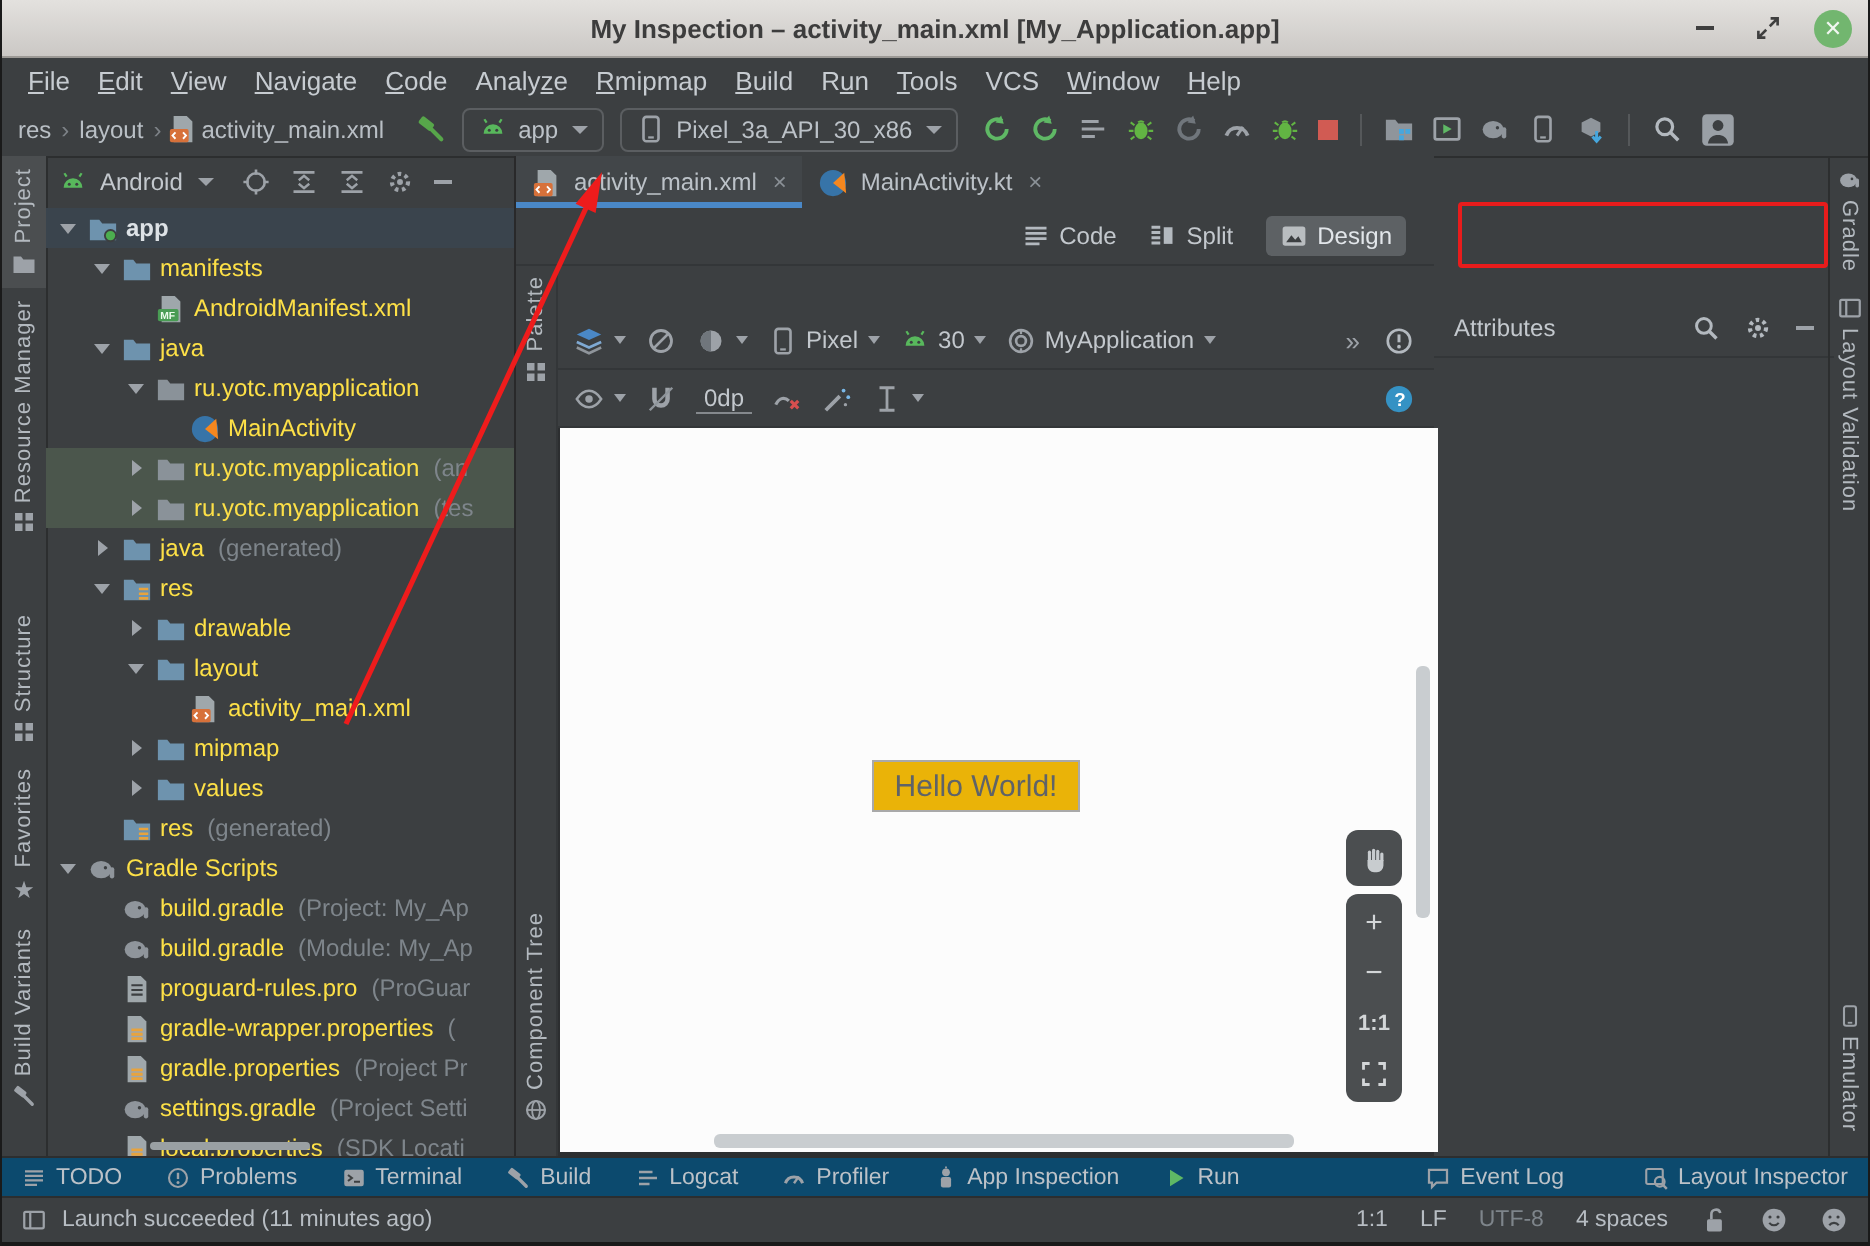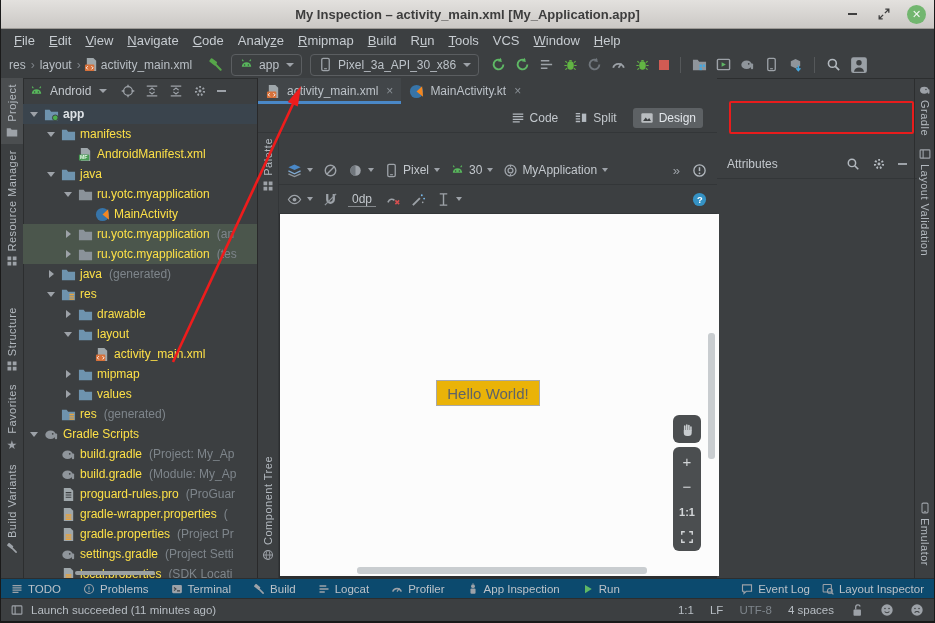--- a/index.html
+++ b/index.html
@@ -110,21 +110,21 @@
   #attrs{position:absolute;left:716px;top:16px;bottom:0;width:200px;}
   #attrshead{position:absolute;top:56px;left:0;right:0;height:28px;display:flex;align-items:center;
     padding:0 10px;font-size:12px;color:#c3c8cd;border-bottom:1px solid #333638;}
   #attrshead .aicons{margin-left:auto;display:flex;align-items:center;gap:12px;}
   .hmin{width:9px;height:2px;background:#9da2a8;}
 
   
   #bbar{position:absolute;top:578px;left:0;right:0;height:20px;border-top:1px solid #2c2e2f;
     display:flex;align-items:center;font-size:11.5px;color:#bcc2c8;padding:0 10px;gap:22px;background:#0c4a6e;}
   .bitem{display:flex;align-items:center;gap:5px;}
-  #bright{margin-left:auto;display:flex;align-items:center;gap:12px;}
+  #bright{margin-left:auto;display:flex;align-items:center;gap:40px;}
   #sbar{position:absolute;top:598px;left:0;right:0;height:22px;border-top:1px solid #2c2e2f;
     display:flex;align-items:center;font-size:11.5px;color:#b7bdc3;padding:0 10px;gap:8px;background:#3c3f41;
     border-bottom:3px solid #191919;box-sizing:content-box;}
   #sright{margin-left:auto;display:flex;align-items:center;gap:16px;}
   .dim{color:#7e858b;}
 
   
   #redbox{position:absolute;left:728px;top:101px;width:181px;height:29px;border:2.5px solid #e81c1c;
     border-radius:2px;z-index:60;pointer-events:none;}
   #arrowsvg{position:absolute;left:0;top:0;z-index:60;pointer-events:none;}

